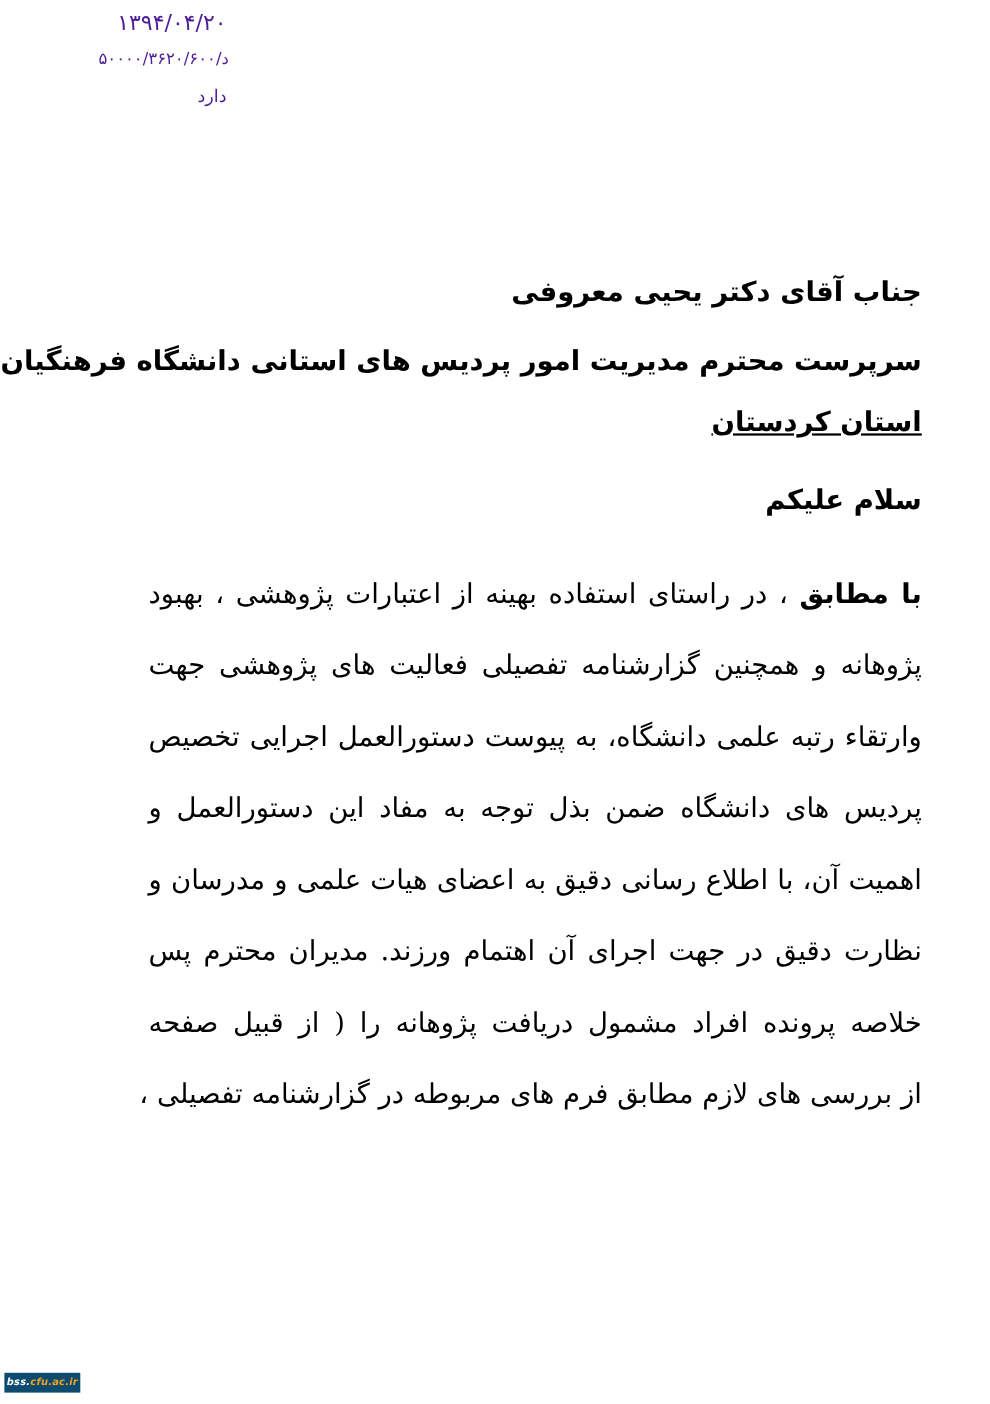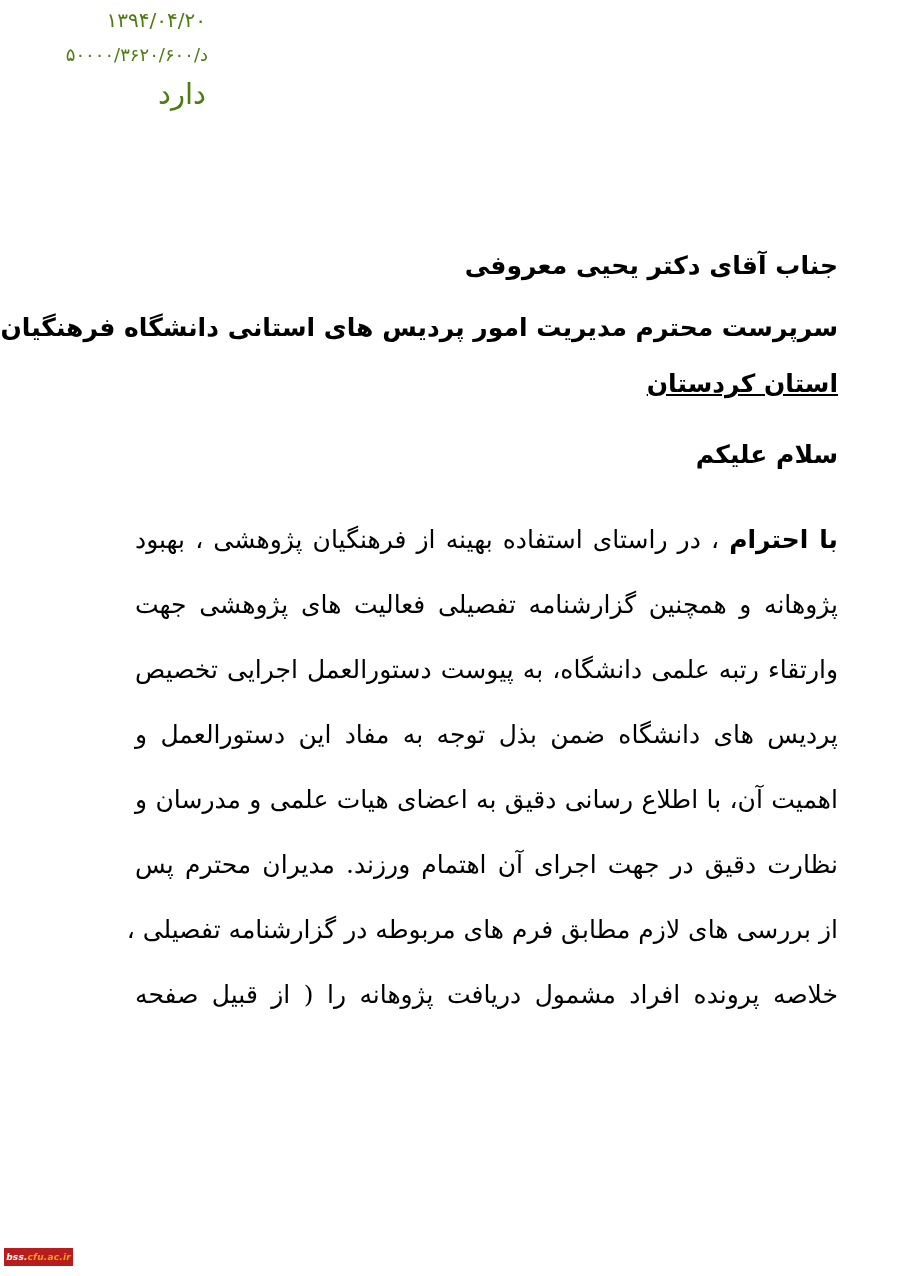--- a/index.html
+++ b/index.html
@@ -13,26 +13,26 @@
       position: relative;
       overflow: hidden;
       font-family: "DejaVu Serif", "Liberation Serif", serif;
       color: #000000;
     }
     .ref {
       position: absolute;
       font-family: "DejaVu Sans", sans-serif;
       font-size: 20px;
       line-height: 1;
-      color: #4d7c0f;
+      color: #4c1d95;
       white-space: nowrap;
     }
     .ref-date { right: 694px; top: 10px; direction: ltr; }
-    .ref-number { right: 692px; top: 46px; direction: ltr; font-size: 18px; }
-    .ref-attach { right: 694px; top: 80px; direction: rtl; font-size: 29px; }
+    .ref-number { right: 692px; top: 46px; direction: ltr; font-size: 15px; }
+    .ref-attach { right: 694px; top: 80px; direction: rtl; font-size: 16px; }
 
     .recipient {
       position: absolute;
       right: 62px;
       direction: rtl;
       text-align: right;
       font-family: "DejaVu Sans", sans-serif;
       font-weight: bold;
       font-size: 25px;
       line-height: 1;
@@ -68,21 +68,21 @@
       font-family: "DejaVu Sans", sans-serif;
       font-weight: bold;
     }
 
     .watermark {
       position: absolute;
       left: 4px;
       top: 1248px;
       width: 69px;
       height: 18px;
-      background: #b91c1c;
+      background: #0c4a6e;
       display: flex;
       align-items: center;
       justify-content: center;
       font-family: "DejaVu Sans", sans-serif;
       font-style: italic;
       font-weight: bold;
       font-size: 9px;
       letter-spacing: 0.2px;
       direction: ltr;
     }
@@ -99,30 +99,30 @@
   <div class="ref ref-attach">دارد</div>
 
   <div class="recipient recipient-name">جناب آقای دکتر یحیی معروفی</div>
   <div class="recipient recipient-title">سرپرست محترم مدیریت امور پردیس های استانی دانشگاه فرهنگیان</div>
   <div class="recipient recipient-province">استان کردستان</div>
 
   <div class="recipient greeting">سلام علیکم</div>
 
   <div class="body-text">
     <div class="body-line">
-      <span class="strong">با احترام</span>
-      <span>، در راستای استفاده بهینه از فرهنگیان پژوهشی ، بهبود</span>
+      <span class="strong">با مطابق</span>
+      <span>، در راستای استفاده بهینه از اعتبارات پژوهشی ، بهبود</span>
     </div>
     <div class="body-line">پژوهانه و همچنین گزارشنامه تفصیلی فعالیت های پژوهشی جهت</div>
     <div class="body-line">وارتقاء رتبه علمی دانشگاه، به پیوست دستورالعمل اجرایی تخصیص</div>
     <div class="body-line">پردیس های دانشگاه ضمن بذل توجه به مفاد این دستورالعمل و</div>
     <div class="body-line">اهمیت آن، با اطلاع رسانی دقیق به اعضای هیات علمی و مدرسان و</div>
     <div class="body-line">نظارت دقیق در جهت اجرای آن اهتمام ورزند. مدیران محترم پس</div>
+    <div class="body-line">خلاصه پرونده افراد مشمول دریافت پژوهانه را ( از قبیل صفحه</div>
     <div class="body-line">از بررسی های لازم مطابق فرم های مربوطه در گزارشنامه تفصیلی ،</div>
-    <div class="body-line">خلاصه پرونده افراد مشمول دریافت پژوهانه را ( از قبیل صفحه</div>
   </div>
 
   <div class="watermark">
     <span class="wm-prefix">bss.</span>
       <span class="wm-domain">cfu.ac.ir</span>
   </div>
 
 </div>
 
 </body></html>

